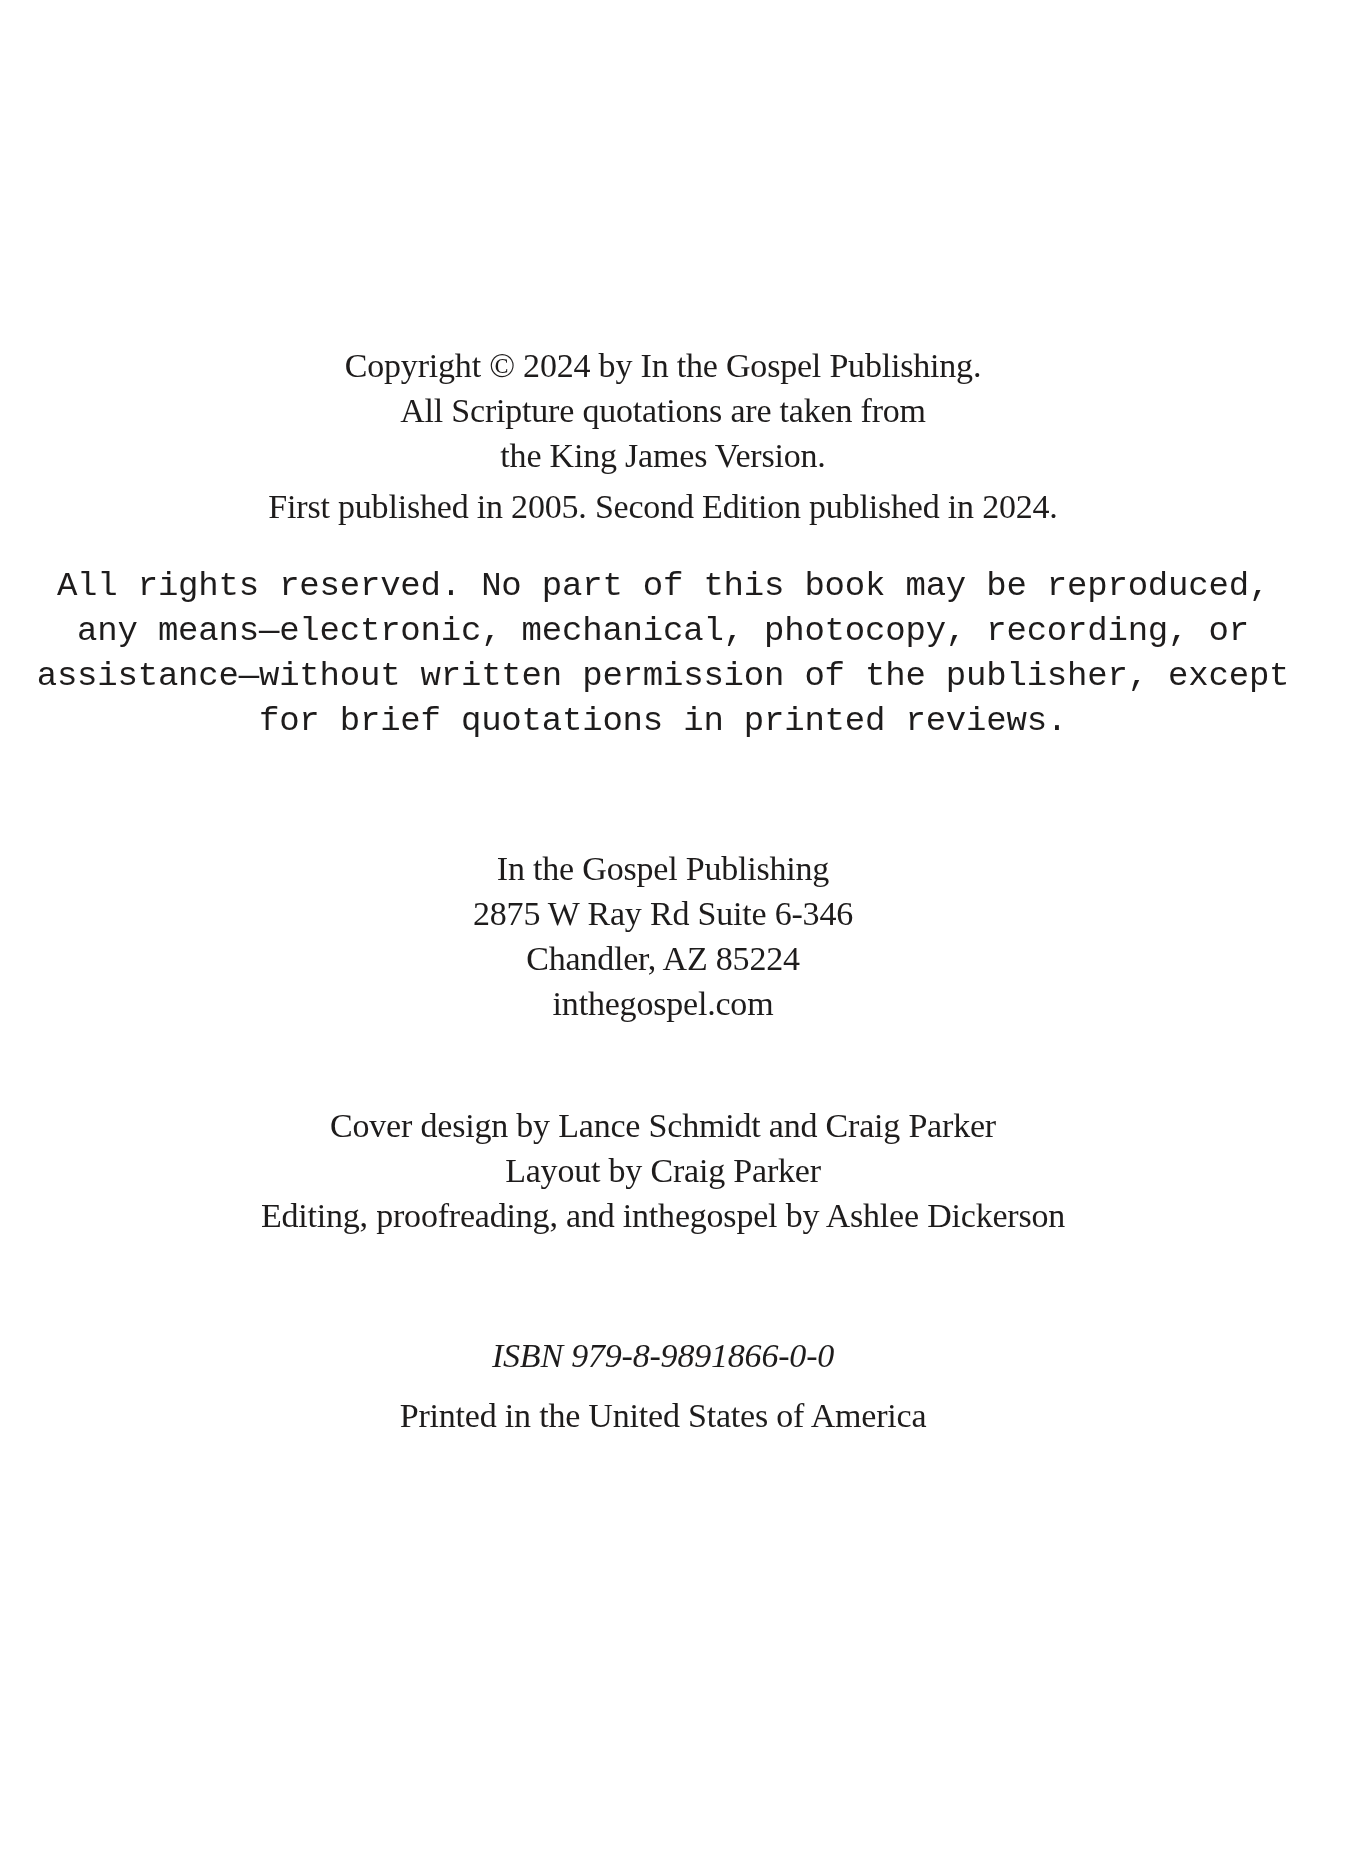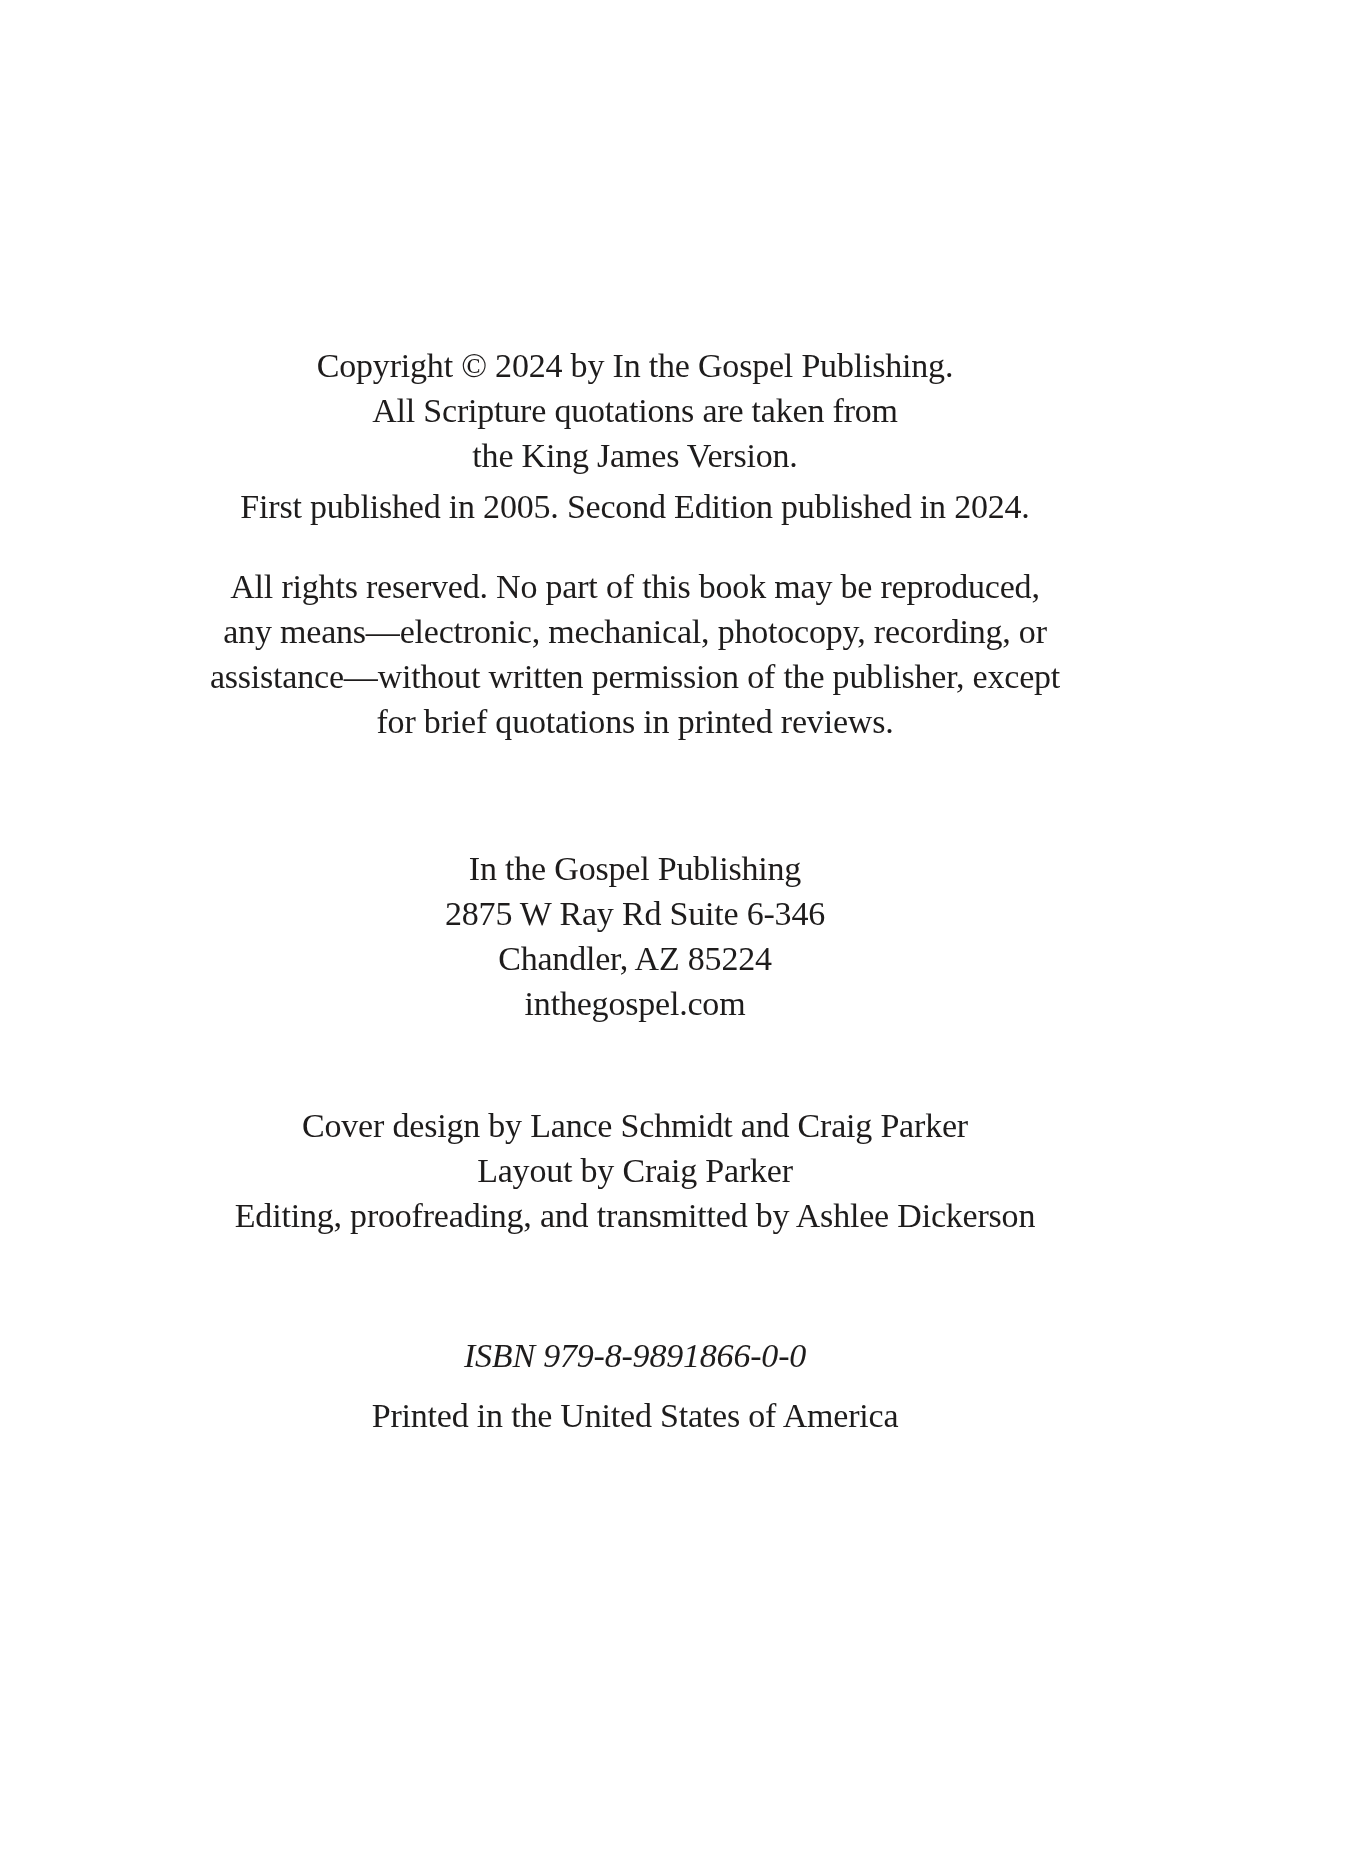--- a/index.html
+++ b/index.html
@@ -8,20 +8,21 @@
     background: #ffffff;
   }
   .page {
     position: relative;
     width: 1270px;
     height: 1875px;
     background: #ffffff;
     overflow: hidden;
     font-family: "Liberation Serif", "DejaVu Serif", serif;
     color: #1e1c1c;
+    padding-left: 28px;
   }
   .content {
     box-sizing: border-box;
     width: 100%;
     padding-top: 343px;
     text-align: center;
     font-size: 34px;
     line-height: 45px;
     font-variant-numeric: oldstyle-nums;
     font-feature-settings: "onum" 1;
@@ -29,21 +30,21 @@
   }
   .block {
     margin: 0;
     padding: 0;
   }
   .line {
     display: block;
     white-space: nowrap;
   }
   .block-edition   { margin-top: 6px; }
-  .block-rights    { margin-top: 35px; }
+  .block-rights    { margin-top: 35px; font-family: Liberation Mono, monospace; }
   .block-publisher { margin-top: 102px; }
   .block-credits   { margin-top: 77px; }
   .block-isbn      { margin-top: 95px; font-style: italic; }
   .block-printed   { margin-top: 15px; }
 </style>
 </head>
 <body>
 
 <div class="page">
   <div class="content">
@@ -68,21 +69,21 @@
     <p class="block block-publisher">
       <span class="line">In the Gospel Publishing</span>
       <span class="line">2875 W Ray Rd Suite 6-346</span>
       <span class="line">Chandler, AZ 85224</span>
       <span class="line">inthegospel.com</span>
     </p>
 
     <p class="block block-credits">
       <span class="line">Cover design by Lance Schmidt and Craig Parker</span>
       <span class="line">Layout by Craig Parker</span>
-      <span class="line">Editing, proofreading, and transmitted by Ashlee Dickerson</span>
+      <span class="line">Editing, proofreading, and inthegospel by Ashlee Dickerson</span>
     </p>
 
     <p class="block block-isbn">
       <span class="line">ISBN 979-8-9891866-0-0</span>
     </p>
 
     <p class="block block-printed">
       <span class="line">Printed in the United States of America</span>
     </p>
 

